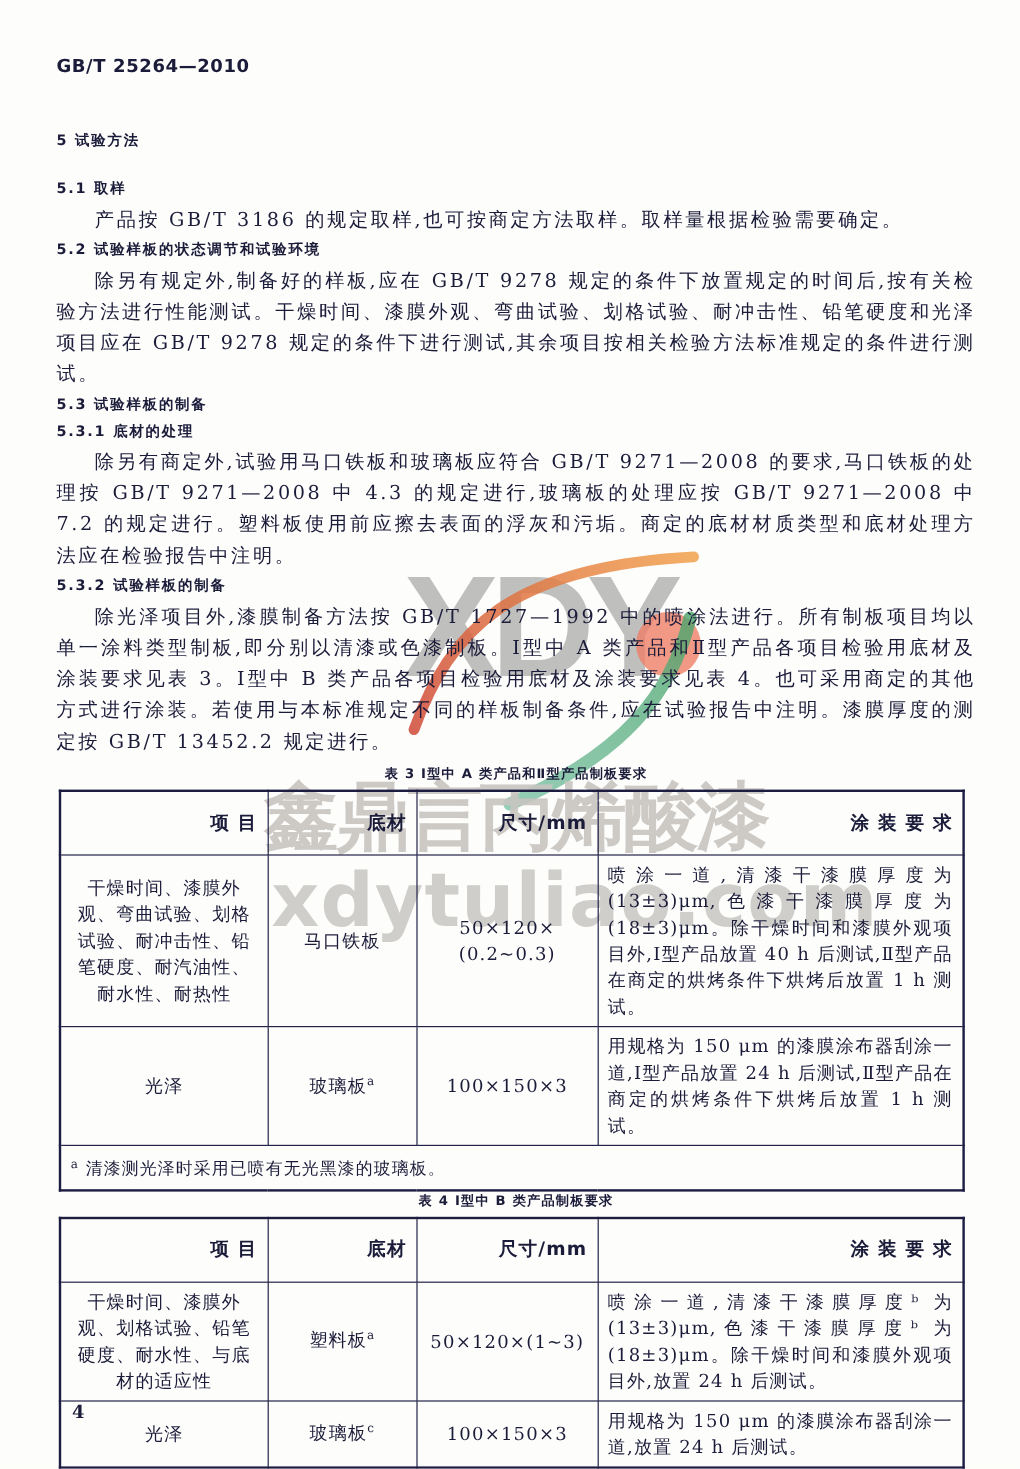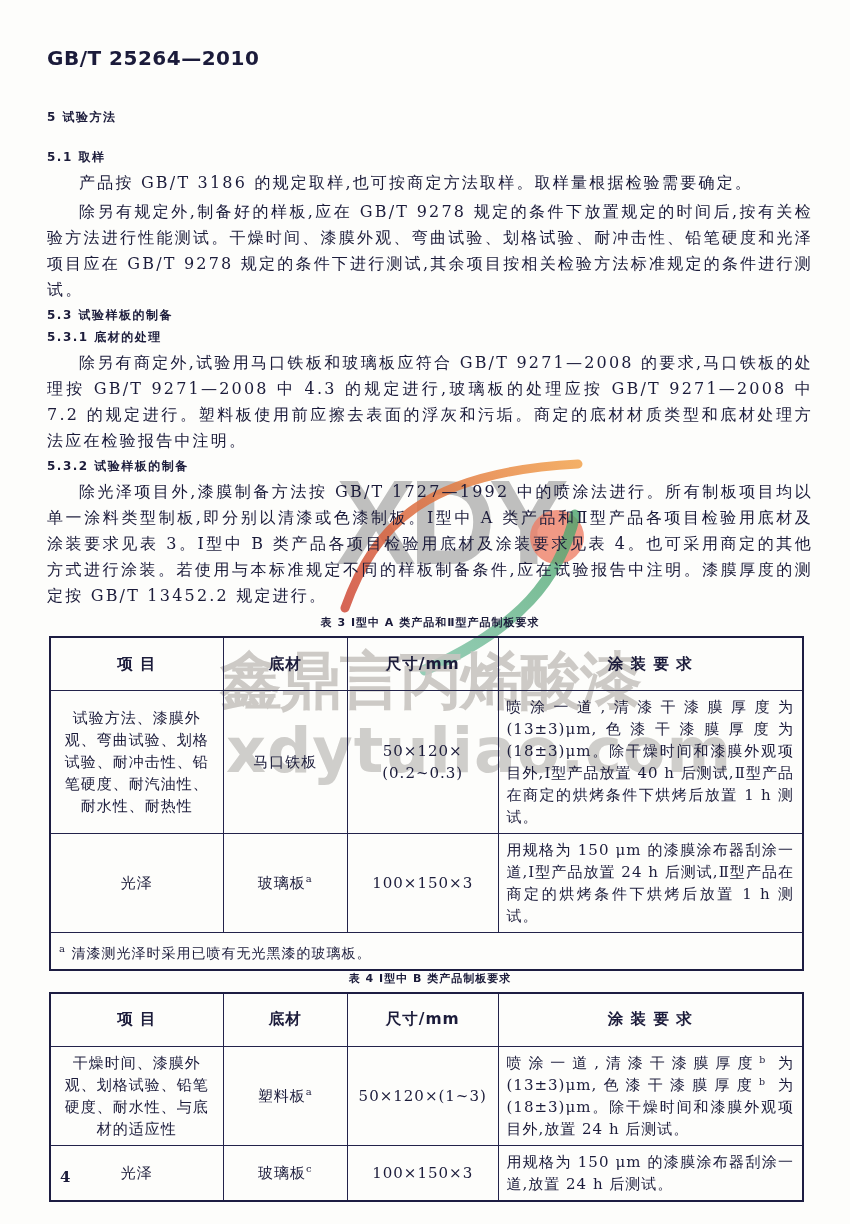--- a/index.html
+++ b/index.html
@@ -33,21 +33,21 @@
     font-family:"DejaVu Sans","Liberation Sans",sans-serif;
     font-weight:bold;font-size:62px;line-height:70px;
     letter-spacing:1px;opacity:.9;
   }
 
   
   .content{position:absolute;left:47px;top:0;width:766px;z-index:2;}
   .doc-header{
     position:absolute;top:46px;left:0;
     font-family:"DejaVu Sans","Liberation Sans",sans-serif;
-    font-weight:bold;font-size:20px;letter-spacing:.5px;
+    font-weight:bold;font-size:15px;letter-spacing:.5px;
   }
   .flow{padding-top:108px;}
   h2,h3{
     font-family:"DejaVu Sans","Liberation Sans",sans-serif;
     font-size:12px;line-height:18px;font-weight:bold;
     letter-spacing:1.5px;margin:0;
   }
   h2.h5{margin:0 0 22px 0;}
   h3{margin:0 0 4px 0;}
   p.body{
@@ -67,21 +67,21 @@
   table.std col.c2{width:16.5%;}
   table.std col.c3{width:20%;}
   table.std col.c4{width:40.5%;}
   table.std th,table.std td{
     border:1px solid #23234a;vertical-align:middle;
     padding:5px 8px;letter-spacing:1px;
   }
   table.std{border:2px solid #1d1d42;}
   table.std th{
     font-family:"DejaVu Sans","Liberation Sans",sans-serif;
-    font-weight:bold;height:42px;text-align:center;font-size:15.5px;
+    font-weight:bold;height:42px;text-align:right;font-size:15.5px;
   }
   td.c-item{text-align:center;line-height:22px;}
   td.c-sub{text-align:center;}
   td.c-size{text-align:center;white-space:pre-line;line-height:22px;}
   td.c-req{text-align:justify;line-height:22px;padding:6px 9px;}
   td.fn-cell{padding:6px 10px 7px 14px;}
   .fn{font-size:14px;line-height:21px;letter-spacing:1px;}
   sup{font-size:10px;}
   .caption-t4{margin-top:0;}
   .page-num{
@@ -117,20 +117,21 @@
 
   <div class="content">
     <div class="doc-header">GB/T 25264—2010</div>
 
     <div class="flow">
       <h2 class="h5">5 试验方法</h2>
 
       <h3>5.1 取样</h3>
       <p class="body">产品按 GB/T 3186 的规定取样,也可按商定方法取样。取样量根据检验需要确定。</p>
 
+      <h3>5.2 试验样板的状态调节和试验环境</h3>
       <p class="body">除另有规定外,制备好的样板,应在 GB/T 9278 规定的条件下放置规定的时间后,按有关检验方法进行性能测试。干燥时间、漆膜外观、弯曲试验、划格试验、耐冲击性、铅笔硬度和光泽项目应在 GB/T 9278 规定的条件下进行测试,其余项目按相关检验方法标准规定的条件进行测试。</p>
 
       <h3>5.3 试验样板的制备</h3>
       <h3>5.3.1 底材的处理</h3>
       <p class="body">除另有商定外,试验用马口铁板和玻璃板应符合 GB/T 9271—2008 的要求,马口铁板的处理按 GB/T 9271—2008 中 4.3 的规定进行,玻璃板的处理应按 GB/T 9271—2008 中 7.2 的规定进行。塑料板使用前应擦去表面的浮灰和污垢。商定的底材材质类型和底材处理方法应在检验报告中注明。</p>
 
       <h3>5.3.2 试验样板的制备</h3>
       <p class="body">除光泽项目外,漆膜制备方法按 GB/T 1727—1992 中的喷涂法进行。所有制板项目均以单一涂料类型制板,即分别以清漆或色漆制板。Ⅰ型中 A 类产品和Ⅱ型产品各项目检验用底材及涂装要求见表 3。Ⅰ型中 B 类产品各项目检验用底材及涂装要求见表 4。也可采用商定的其他方式进行涂装。若使用与本标准规定不同的样板制备条件,应在试验报告中注明。漆膜厚度的测定按 GB/T 13452.2 规定进行。</p>
 
       <div class="tbl-caption">表 3 Ⅰ型中 A 类产品和Ⅱ型产品制板要求</div>
@@ -142,21 +143,21 @@
             <col class="c4">
           </colgroup>
         <tbody>
             <tr>
           <th>项 目</th>
           <th>底材</th>
           <th>尺寸/mm</th>
           <th>涂 装 要 求</th>
         </tr>
         <tr>
-          <td class="c-item">试验方法、漆膜外观、弯曲试验、划格试验、耐冲击性、铅笔硬度、耐汽油性、耐水性、耐热性</td>
+          <td class="c-item">干燥时间、漆膜外观、弯曲试验、划格试验、耐冲击性、铅笔硬度、耐汽油性、耐水性、耐热性</td>
           <td class="c-sub">
             <span>马口铁板</span><sup></sup>
           </td>
           <td class="c-size">50×120×
 (0.2~0.3)</td>
           <td class="c-req">喷涂一道,清漆干漆膜厚度为(13±3)μm,色漆干漆膜厚度为(18±3)μm。除干燥时间和漆膜外观项目外,Ⅰ型产品放置 40 h 后测试,Ⅱ型产品在商定的烘烤条件下烘烤后放置 1 h 测试。</td>
         </tr>
         <tr>
           <td class="c-item">光泽</td>
           <td class="c-sub">

